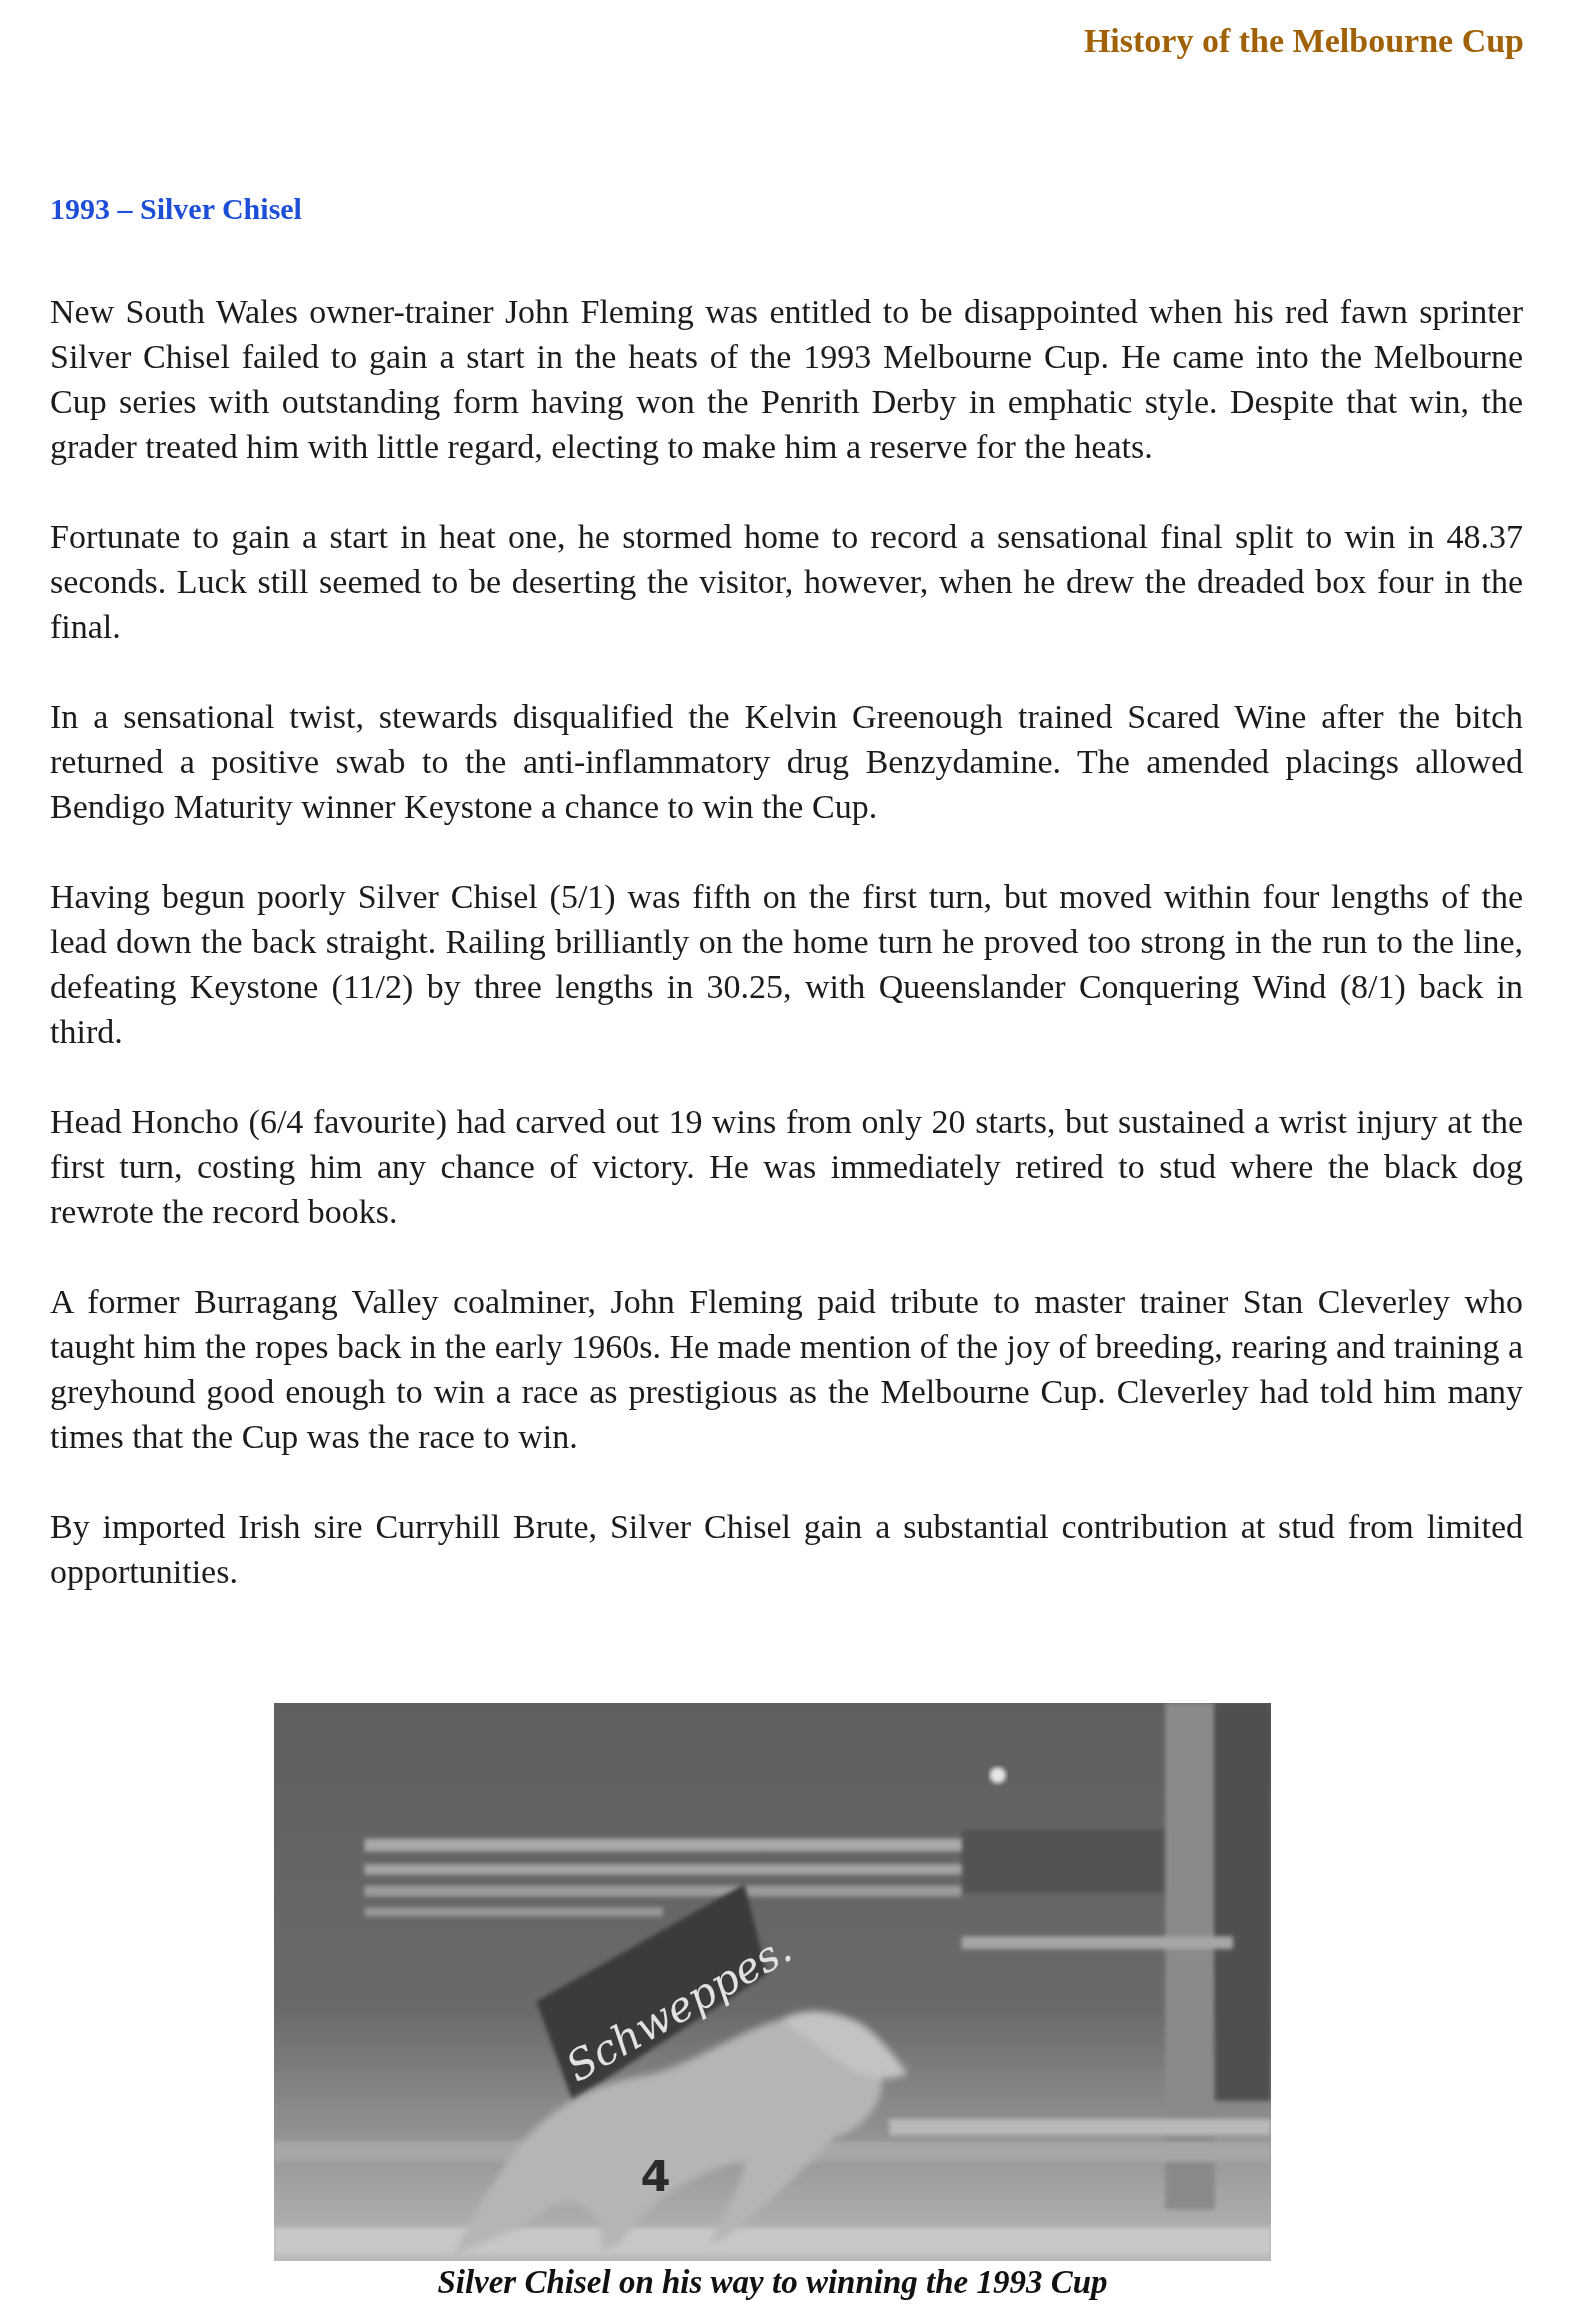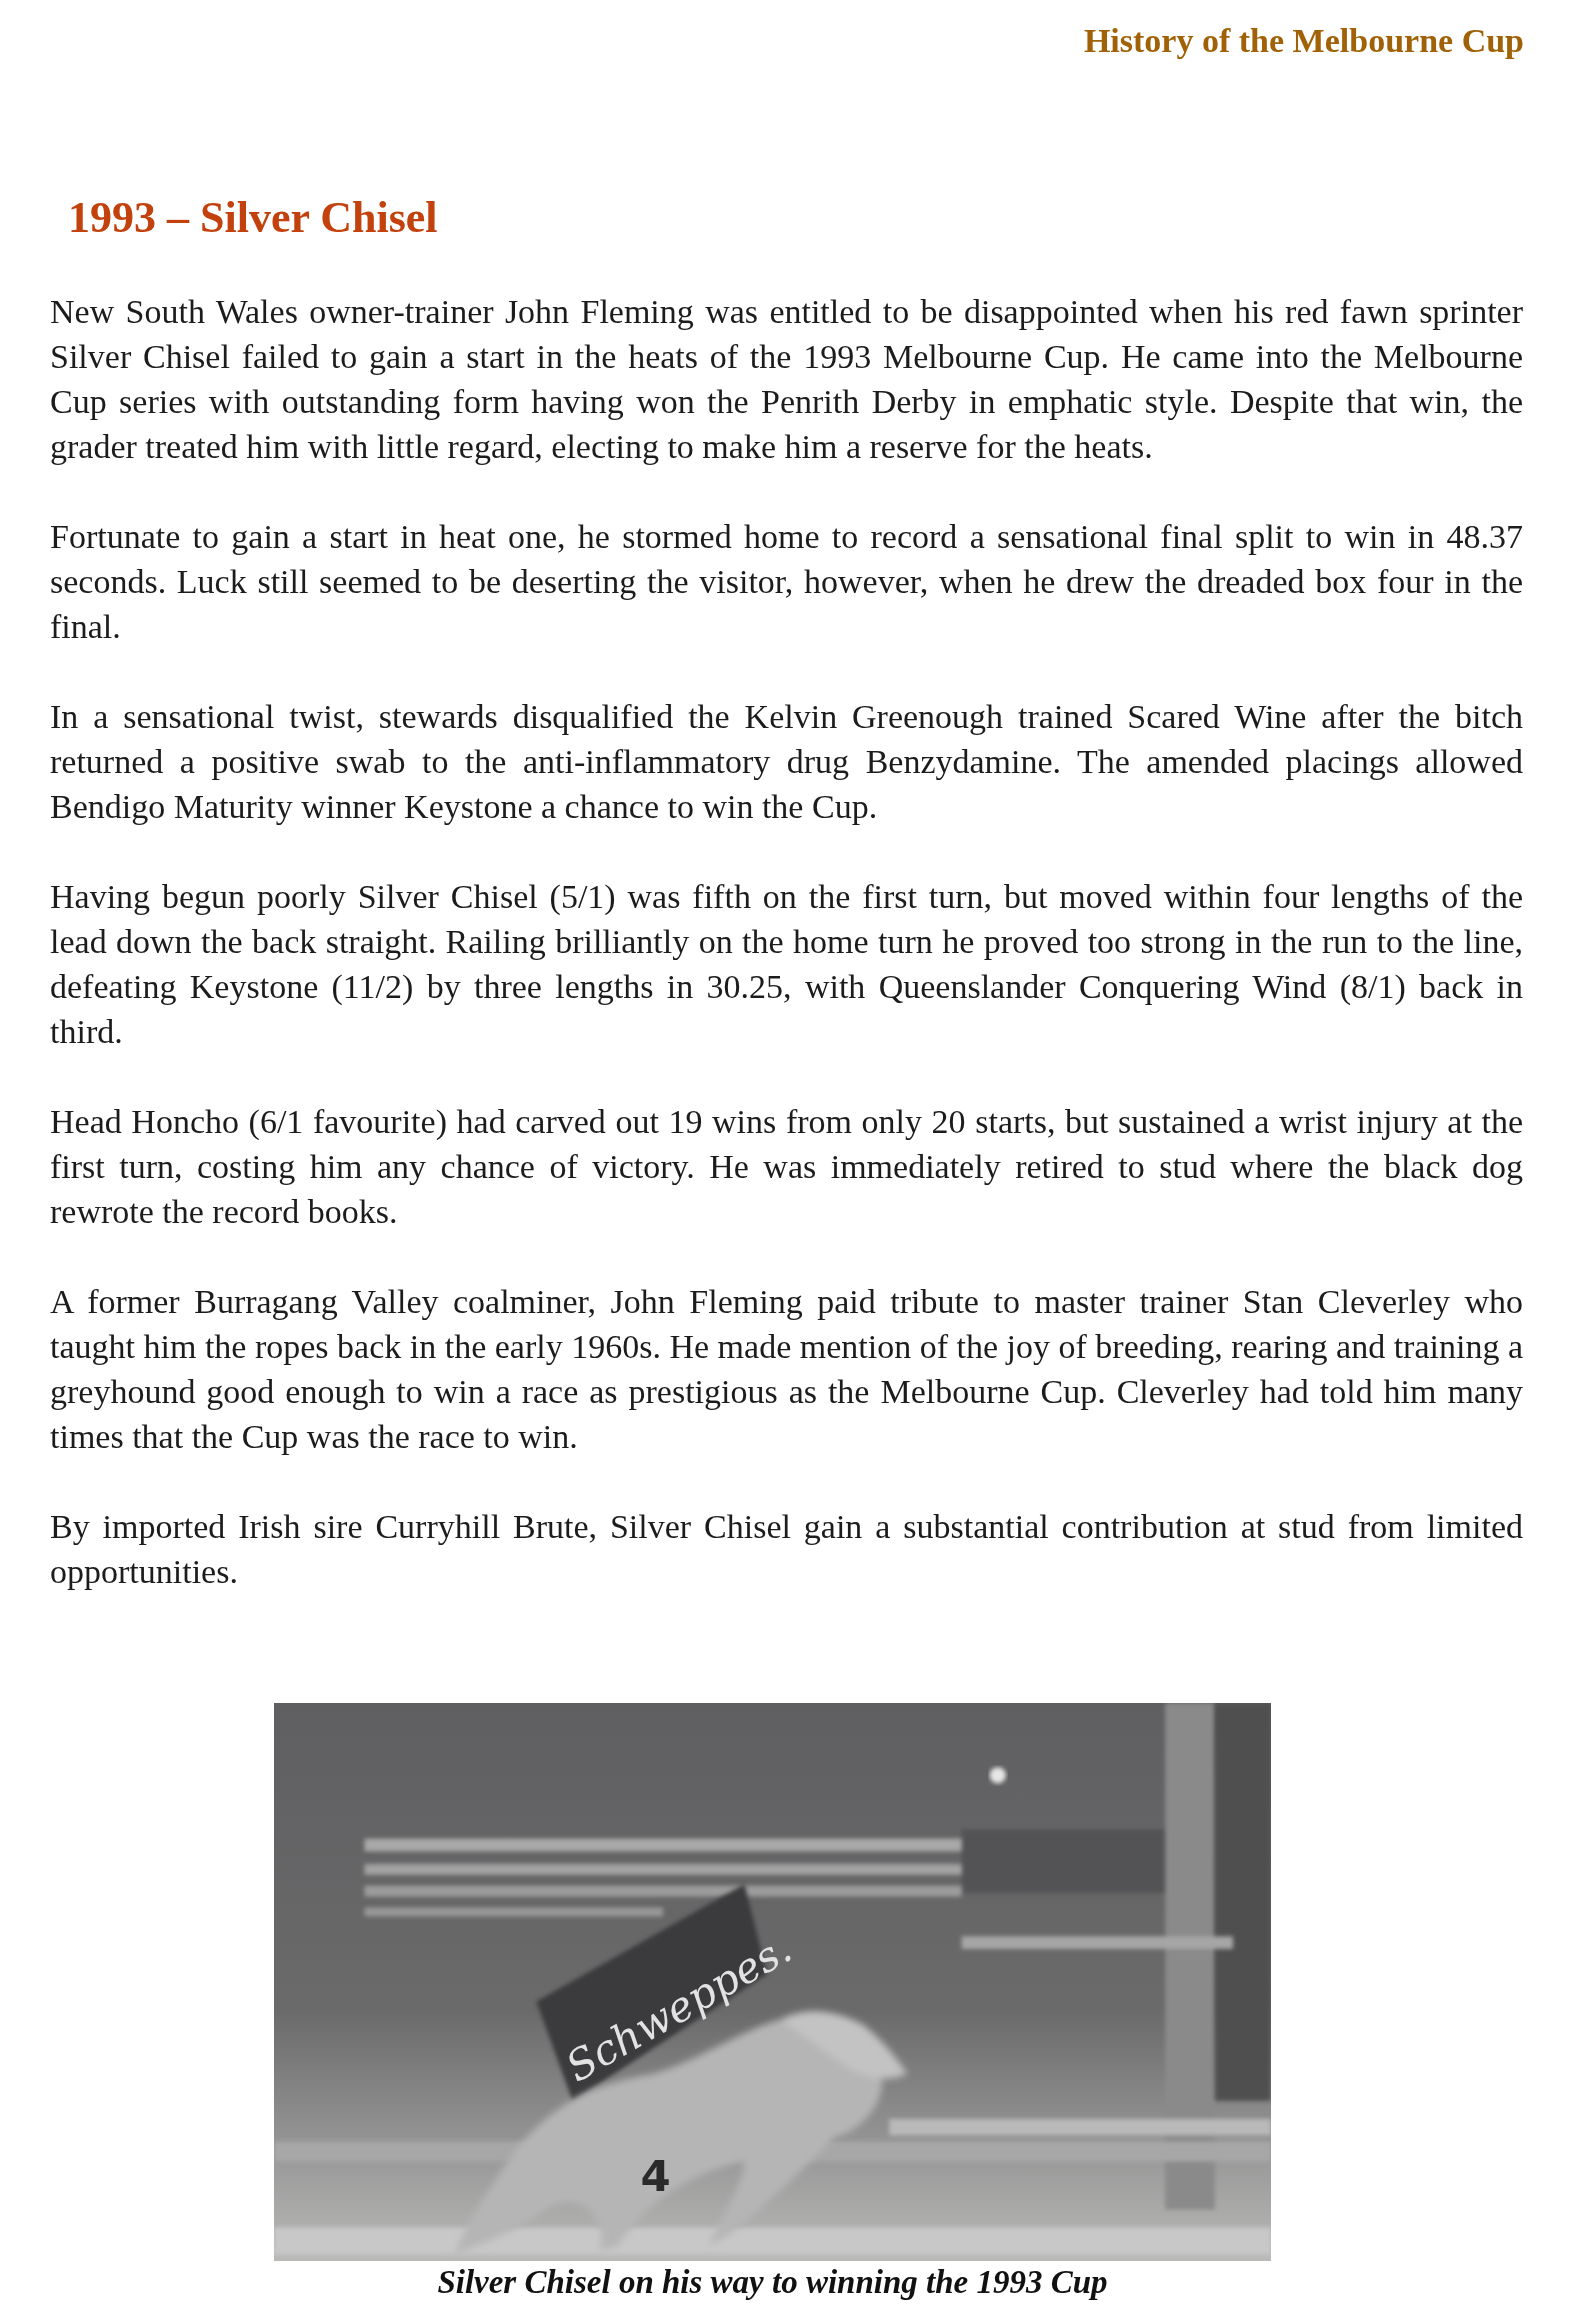--- a/index.html
+++ b/index.html
@@ -20,24 +20,24 @@
       top: 22px;
       right: 71px;
       font-size: 34px;
       font-weight: bold;
       color: #a16207;
       white-space: nowrap;
     }
     .section-title {
       position: absolute;
       top: 192px;
-      left: 68px;
-      font-size: 44px;
+      left: 50px;
+      font-size: 30px;
       font-weight: bold;
-      color: #c2410c;
+      color: #1d4ed8;
       white-space: nowrap;
     }
     .body-text {
       position: absolute;
       top: 289px;
       left: 50px;
       width: 1473px;
     }
     .para {
       font-size: 34px;
@@ -79,21 +79,21 @@
 
 <div class="running-header">History of the Melbourne Cup</div>
 
 <h1 class="section-title" style="margin:0;">1993 – Silver Chisel</h1>
 
 <div class="body-text">
   <p class="para">New South Wales owner-trainer John Fleming was entitled to be disappointed when his red fawn sprinter Silver Chisel failed to gain a start in the heats of the 1993 Melbourne Cup. He came into the Melbourne Cup series with outstanding form having won the Penrith Derby in emphatic style. Despite that win, the grader treated him with little regard, electing to make him a reserve for the heats.</p>
   <p class="para">Fortunate to gain a start in heat one, he stormed home to record a sensational final split to win in 48.37 seconds. Luck still seemed to be deserting the visitor, however, when he drew the dreaded box four in the final.</p>
   <p class="para">In a sensational twist, stewards disqualified the Kelvin Greenough trained Scared Wine after the bitch returned a positive swab to the anti-inflammatory drug Benzydamine. The amended placings allowed Bendigo Maturity winner Keystone a chance to win the Cup.</p>
   <p class="para">Having begun poorly Silver Chisel (5/1) was fifth on the first turn, but moved within four lengths of the lead down the back straight. Railing brilliantly on the home turn he proved too strong in the run to the line, defeating Keystone (11/2) by three lengths in 30.25, with Queenslander Conquering Wind (8/1) back in third.</p>
-  <p class="para">Head Honcho (6/1 favourite) had carved out 19 wins from only 20 starts, but sustained a wrist injury at the first turn, costing him any chance of victory. He was immediately retired to stud where the black dog rewrote the record books.</p>
+  <p class="para">Head Honcho (6/4 favourite) had carved out 19 wins from only 20 starts, but sustained a wrist injury at the first turn, costing him any chance of victory. He was immediately retired to stud where the black dog rewrote the record books.</p>
   <p class="para">A former Burragang Valley coalminer, John Fleming paid tribute to master trainer Stan Cleverley who taught him the ropes back in the early 1960s. He made mention of the joy of breeding, rearing and training a greyhound good enough to win a race as prestigious as the Melbourne Cup. Cleverley had told him many times that the Cup was the race to win.</p>
   <p class="para">By imported Irish sire Curryhill Brute, Silver Chisel gain a substantial contribution at stud from limited opportunities.</p>
 </div>
 
 <figure class="photo-figure">
   <svg viewBox="0 0 1102 617" preserveAspectRatio="none" xmlns="http://www.w3.org/2000/svg">
     <defs>
       <linearGradient id="bgGrad" x1="0" y1="0" x2="0" y2="1">
         <stop offset="0" stop-color="#5f5f61"></stop>
         <stop offset="0.55" stop-color="#6a6a6b"></stop>

